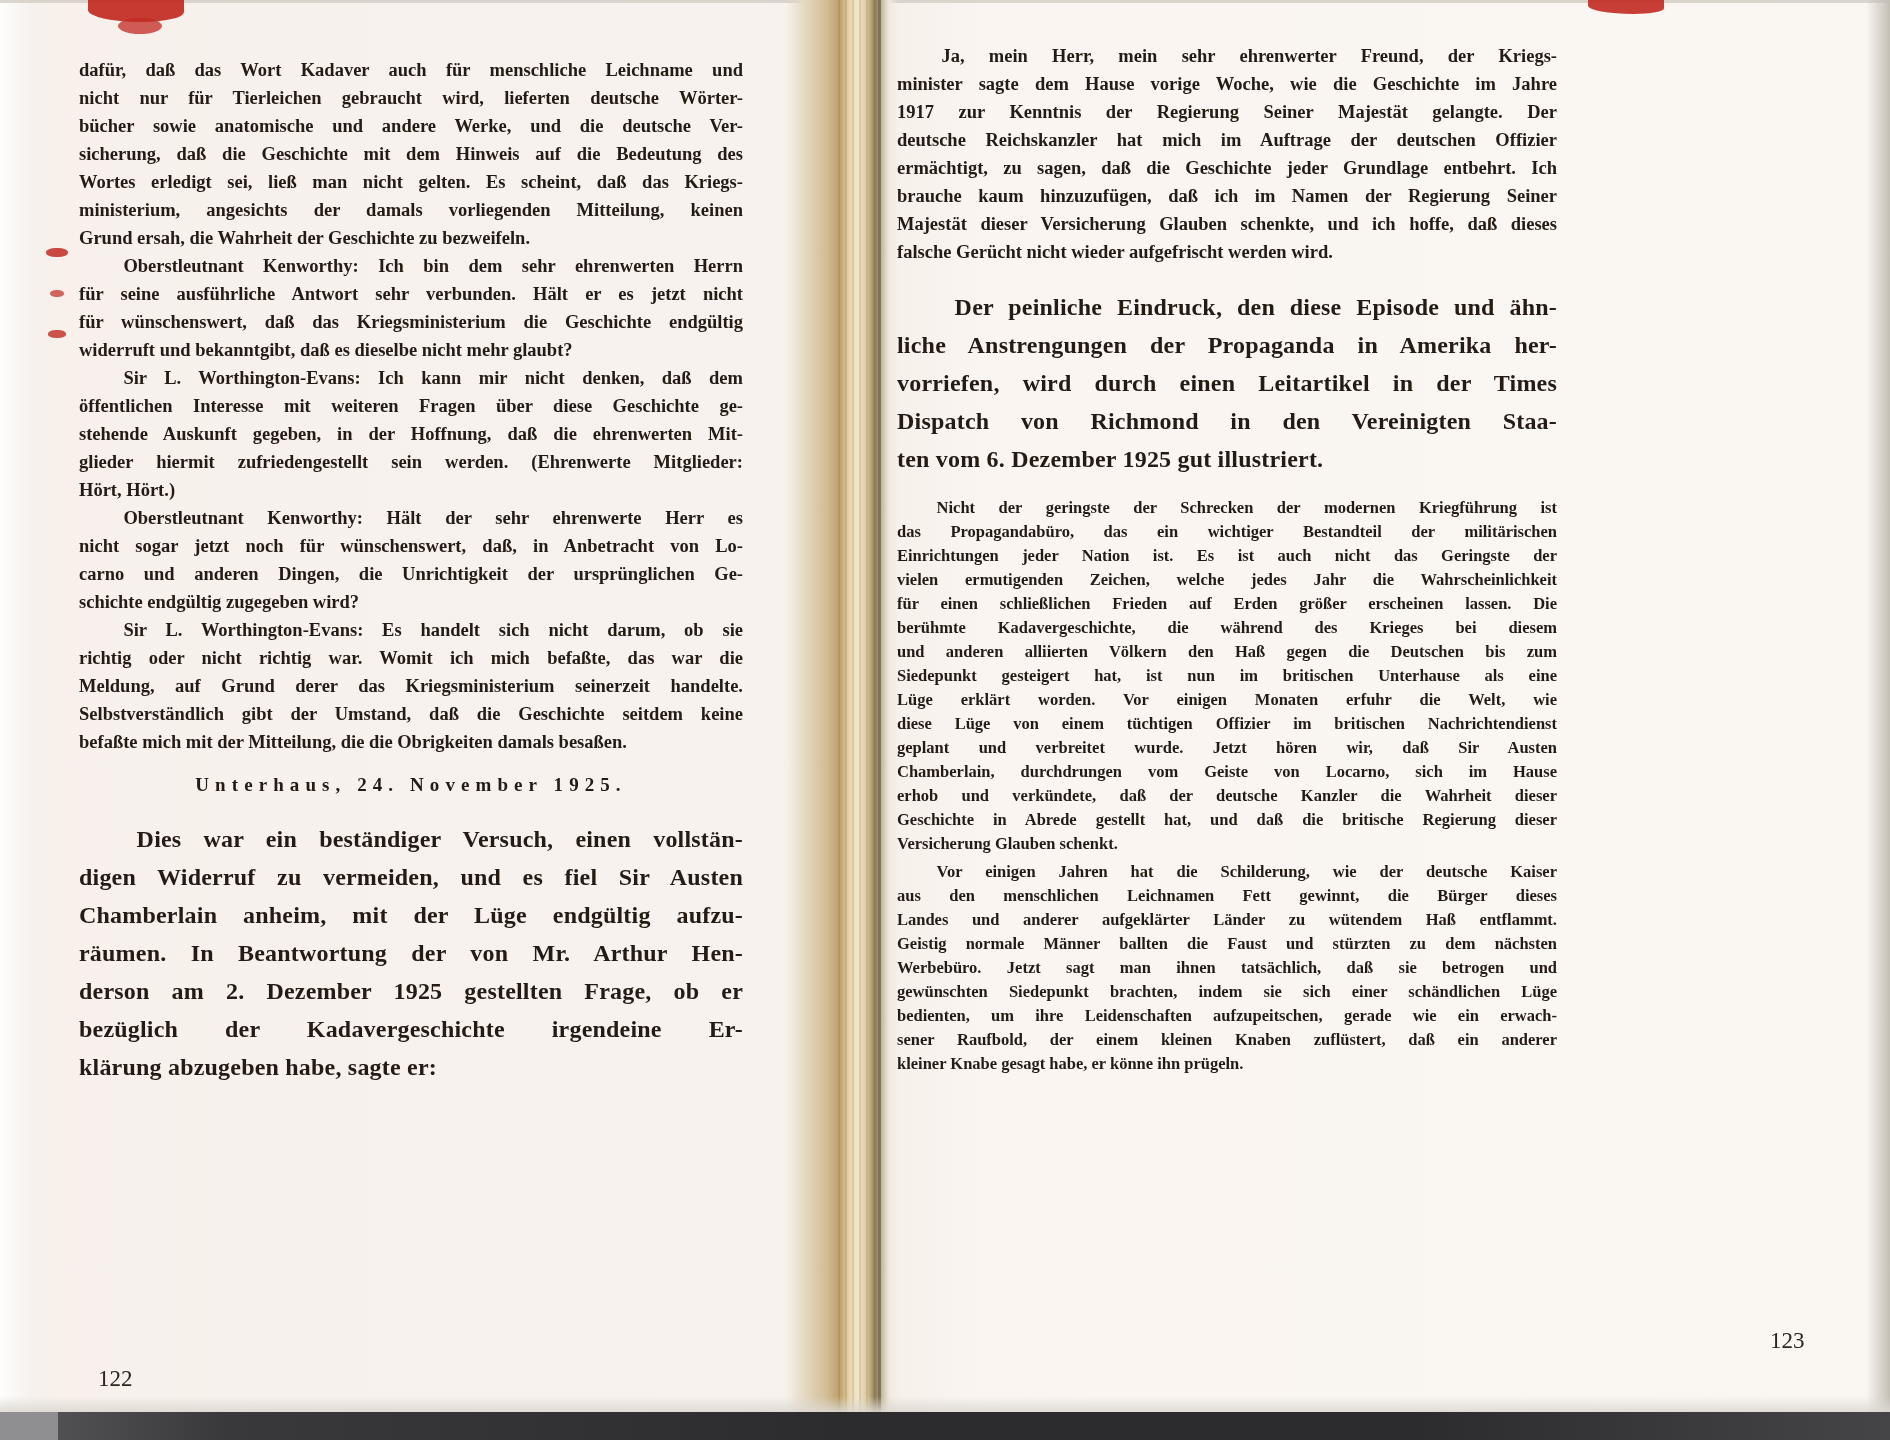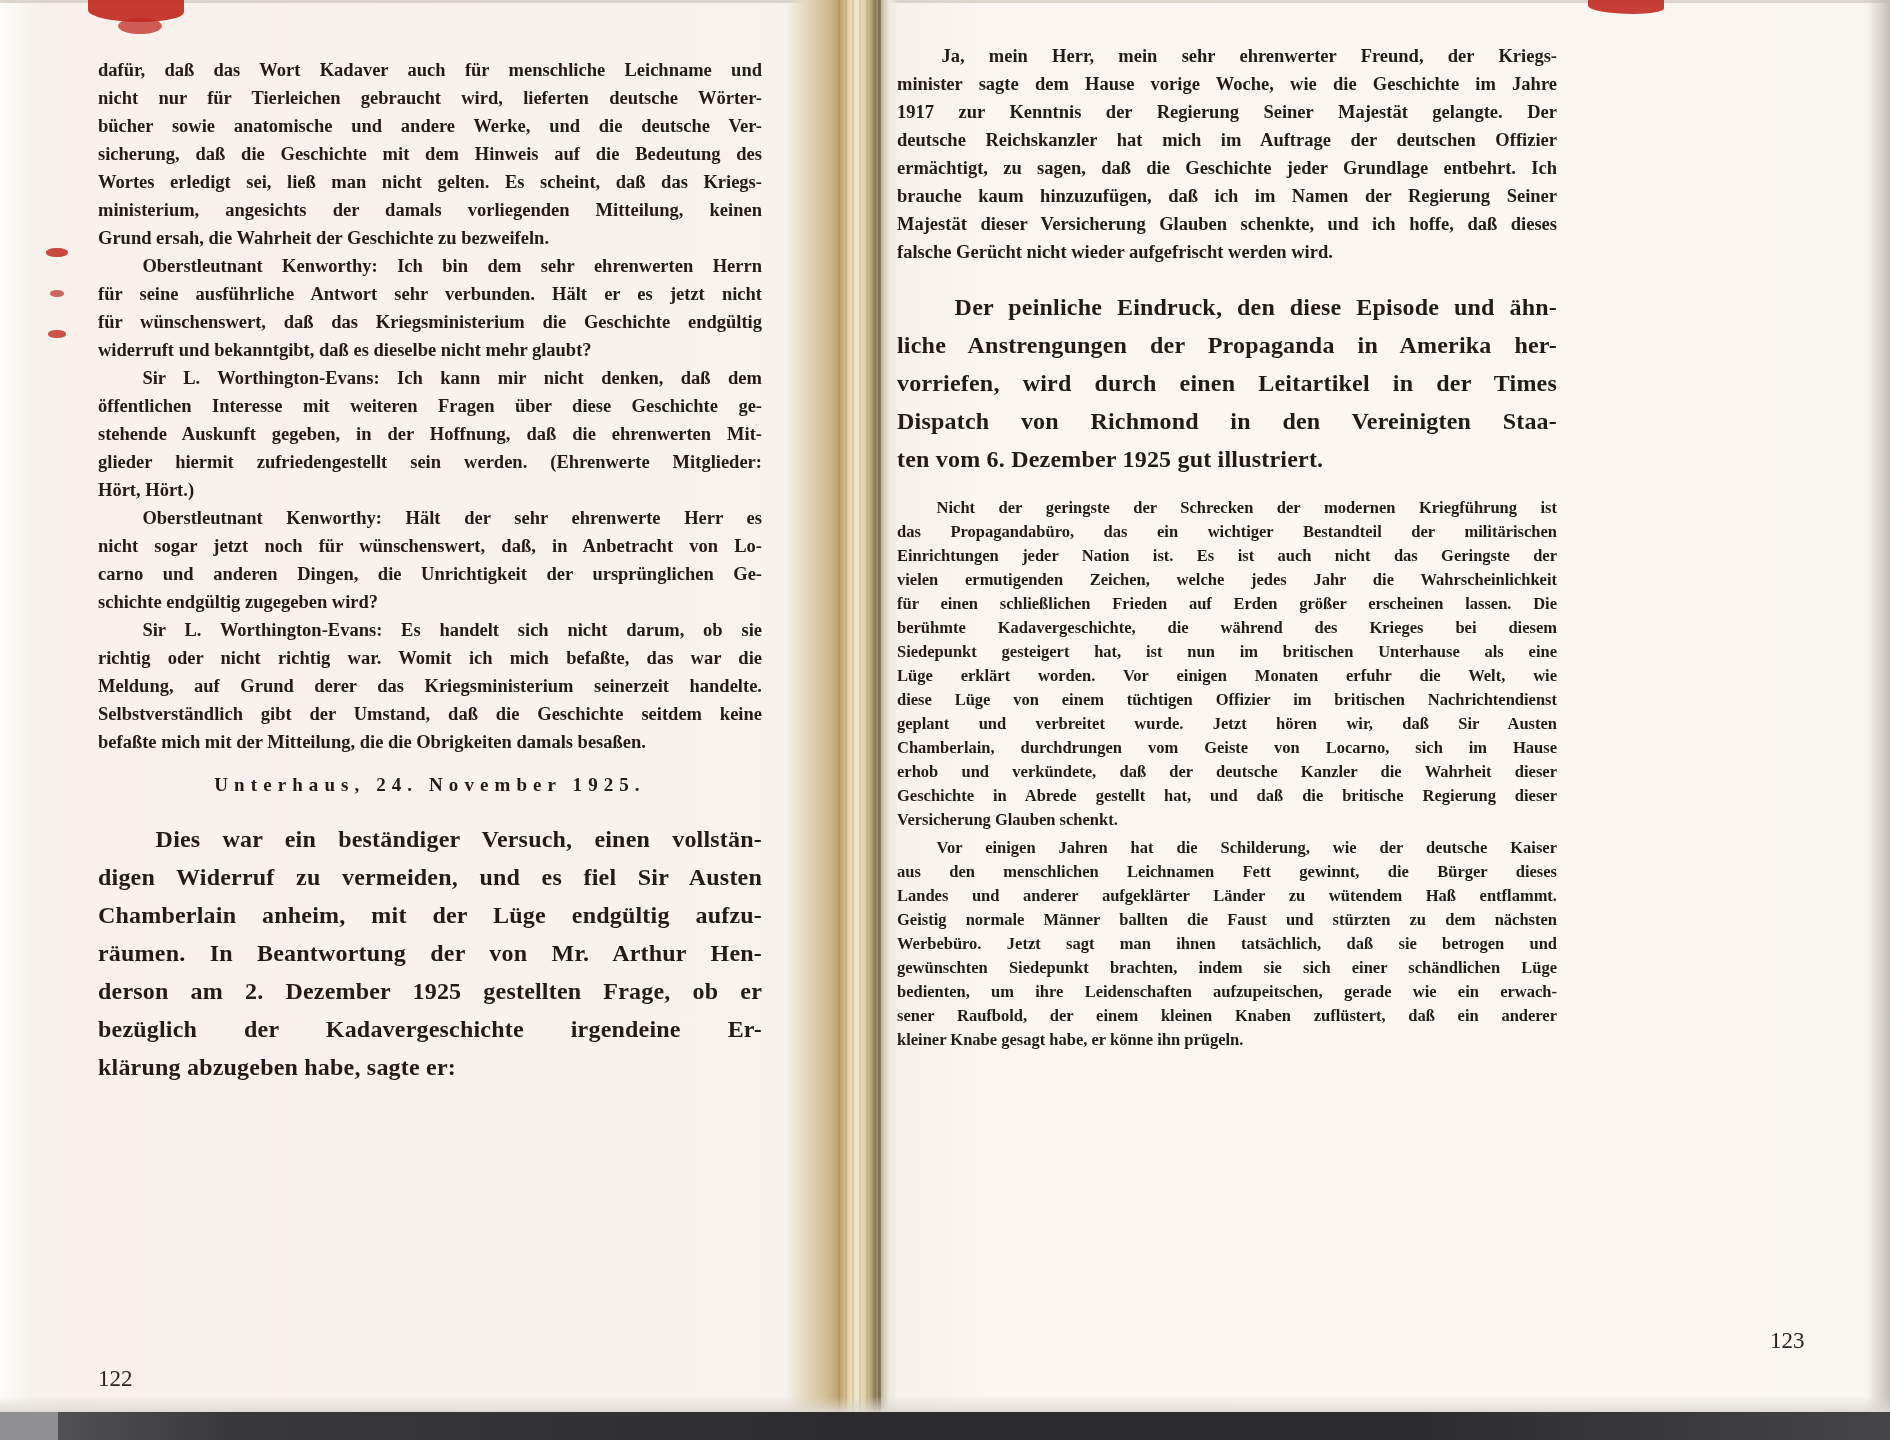--- a/index.html
+++ b/index.html
@@ -3,21 +3,21 @@
 <meta charset="utf-8">
 <style>
   html,body{margin:0;padding:0;background:#6a6a6c;}
   .photo{
     position:relative;width:1890px;height:1440px;overflow:hidden;
     background:linear-gradient(to right,#f7f0eb 0%,#f8f2ee 40%,#f6efe9 46%,#faf5f1 52%,#faf6f2 100%);
     font-family:"Liberation Serif","DejaVu Serif",serif;color:#241c14;
   }
   
   .pagecol{position:absolute;}
-  #col-left{left:98px;top:56px;width:664px;}
+  #col-left{left:79px;top:56px;width:664px;}
   #col-right{left:897px;top:42px;width:660px;}
   .block{font-weight:bold;}
   .block.body{font-size:18.5px;line-height:28px;}
   .block.small{font-size:16.5px;line-height:24px;}
   .block.large{font-size:24px;line-height:38px;margin-top:22px;letter-spacing:.2px;}
   .block.dateline{font-size:19px;line-height:26px;margin-top:16px;margin-bottom:4px;}
   .block.small + .block.small{margin-top:4px;}
   .block.large + .block.small{margin-top:18px;}
   .line{text-align:left;}
   .line.j{text-align:justify;text-align-last:justify;}
@@ -141,20 +141,21 @@
         <div class="line j">Dispatch von Richmond in den Vereinigten Staa-</div>
         <div class="line">ten vom 6. Dezember 1925 gut illustriert.</div>
       </div>
       <div class="block small">
         <div class="line j indent">Nicht der geringste der Schrecken der modernen Kriegführung ist</div>
         <div class="line j">das Propagandabüro, das ein wichtiger Bestandteil der militärischen</div>
         <div class="line j">Einrichtungen jeder Nation ist. Es ist auch nicht das Geringste der</div>
         <div class="line j">vielen ermutigenden Zeichen, welche jedes Jahr die Wahrscheinlichkeit</div>
         <div class="line j">für einen schließlichen Frieden auf Erden größer erscheinen lassen. Die</div>
         <div class="line j">berühmte Kadavergeschichte, die während des Krieges bei diesem</div>
+        <div class="line j">und anderen alliierten Völkern den Haß gegen die Deutschen bis zum</div>
         <div class="line j">Siedepunkt gesteigert hat, ist nun im britischen Unterhause als eine</div>
         <div class="line j">Lüge erklärt worden. Vor einigen Monaten erfuhr die Welt, wie</div>
         <div class="line j">diese Lüge von einem tüchtigen Offizier im britischen Nachrichtendienst</div>
         <div class="line j">geplant und verbreitet wurde. Jetzt hören wir, daß Sir Austen</div>
         <div class="line j">Chamberlain, durchdrungen vom Geiste von Locarno, sich im Hause</div>
         <div class="line j">erhob und verkündete, daß der deutsche Kanzler die Wahrheit dieser</div>
         <div class="line j">Geschichte in Abrede gestellt hat, und daß die britische Regierung dieser</div>
         <div class="line">Versicherung Glauben schenkt.</div>
       </div>
       <div class="block small">

